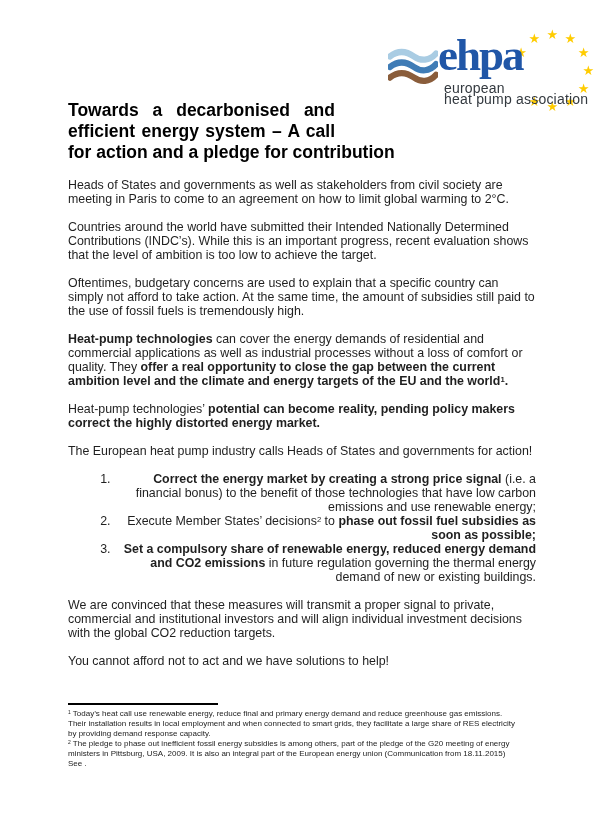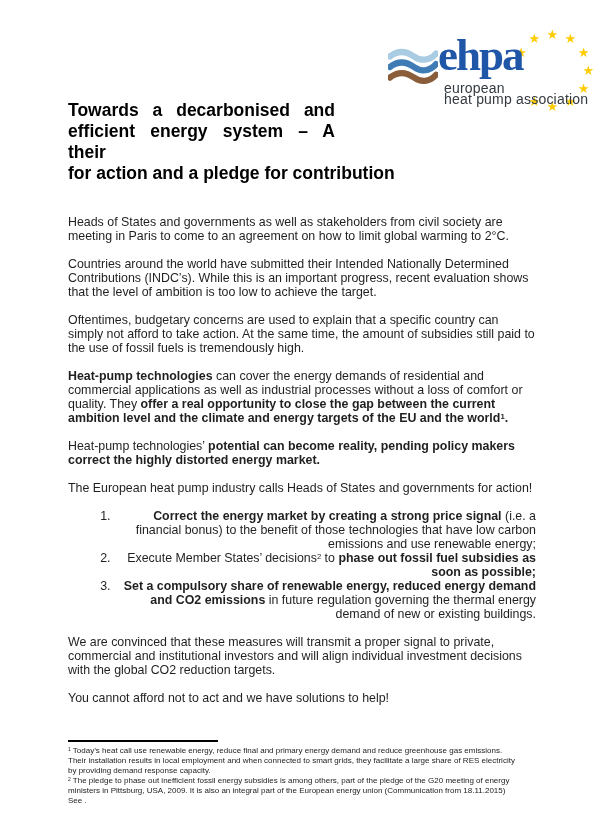--- a/index.html
+++ b/index.html
@@ -18,21 +18,21 @@
     font-family:Liberation Serif, serif;
   }
   .stars{position:absolute;left:0;top:0;width:215px;height:75px;z-index:1;}
   .eu-star{position:absolute;font-size:13px;line-height:13px;color:#FFCC00;}
   .tagline{
     position:absolute;left:56px;top:43px;z-index:3;
     font-size:14px;line-height:11px;font-weight:normal;color:#33393f;letter-spacing:0.2px;
   }
   
   .content{position:absolute;left:68px;top:100px;width:468px;}
-  .title{margin:0 0 31px 0;font-size:17.5px;line-height:21px;font-weight:bold;color:#000;}
+  .title{margin:0 0 15px 0;font-size:17.5px;line-height:21px;font-weight:bold;color:#000;}
   .tl{white-space:nowrap;}
   .tl.j{width:267px;text-align:justify;text-align-last:justify;white-space:normal;}
   p{margin:0 0 14px 0;font-size:12.4px;line-height:14px;}
   .b{font-weight:bold;}
   sup{font-size:0.62em;line-height:0;position:relative;top:-0.35em;vertical-align:baseline;}
   ol{margin:0 0 14px 0;padding-left:46px;font-size:12.4px;line-height:14px;}
   li{padding-left:2px;margin:0;text-align:right;}
   
   .footnotes{margin-top:35px;width:508px;font-size:8px;line-height:10px;color:#222;}
   .fn-rule{width:150px;border-top:2px solid #000;margin-bottom:4px;}
@@ -64,21 +64,21 @@
     <div class="wordmark">ehpa</div>
     <div class="tagline">
       <div>european</div>
       <div>heat pump association</div>
     </div>
   </div>
 
   <div class="content">
     <h1 class="title">
       <div class="tl j">Towards a decarbonised and</div>
-      <div class="tl j">efficient energy system – A their</div>
+      <div class="tl j">efficient energy system – A call</div>
       <div class="tl">for action and a pledge for contribution</div>
     </h1>
 
     <p><span>Heads of States and governments as well as stakeholders from civil society are meeting in Paris to come to an agreement on how to limit global warming to 2°C.</span></p>
     <p><span>Countries around the world have submitted their Intended Nationally Determined Contributions (INDC’s). While this is an important progress, recent evaluation shows that the level of ambition is too low to achieve the target.</span></p>
     <p><span>Oftentimes, budgetary concerns are used to explain that a specific country can simply not afford to take action. At the same time, the amount of subsidies still paid to the use of fossil fuels is tremendously high.</span></p>
     <p><span class="b">Heat-pump technologies</span><span> can cover the energy demands of residential and commercial applications as well as industrial processes without a loss of comfort or quality. They </span><span class="b">offer a real opportunity to close the gap between the current ambition level and the climate and energy targets of the EU and the world</span><sup class="b">1</sup><span class="b">.</span></p>
     <p><span>Heat-pump technologies’ </span><span class="b">potential can become reality, pending policy makers correct the highly distorted energy market.</span></p>
     <p><span>The European heat pump industry calls Heads of States and governments for action!</span></p>
 

